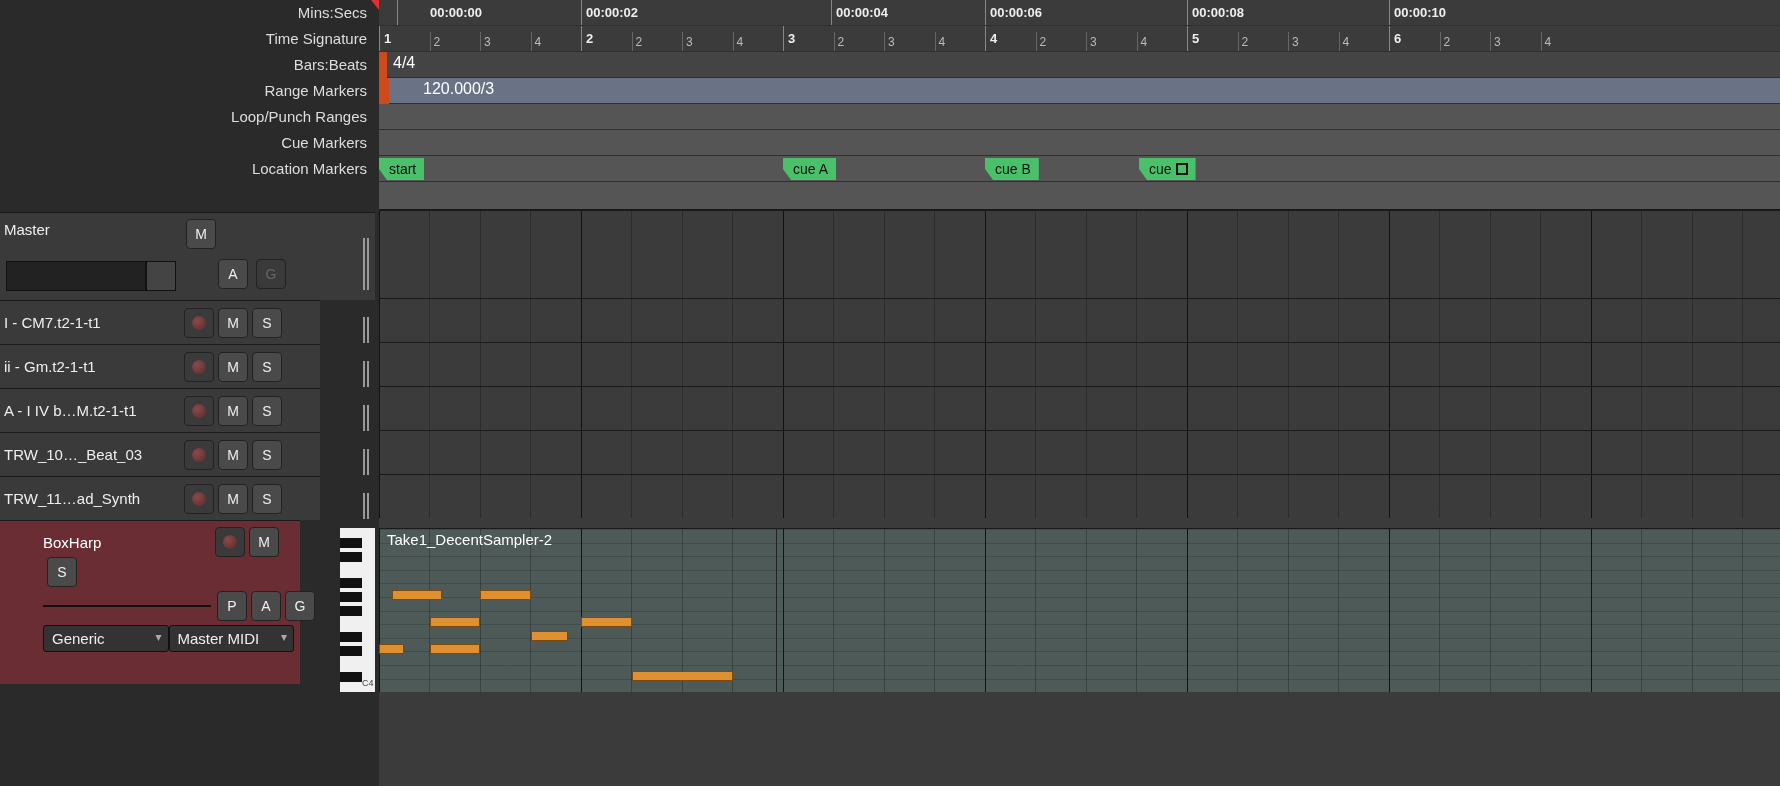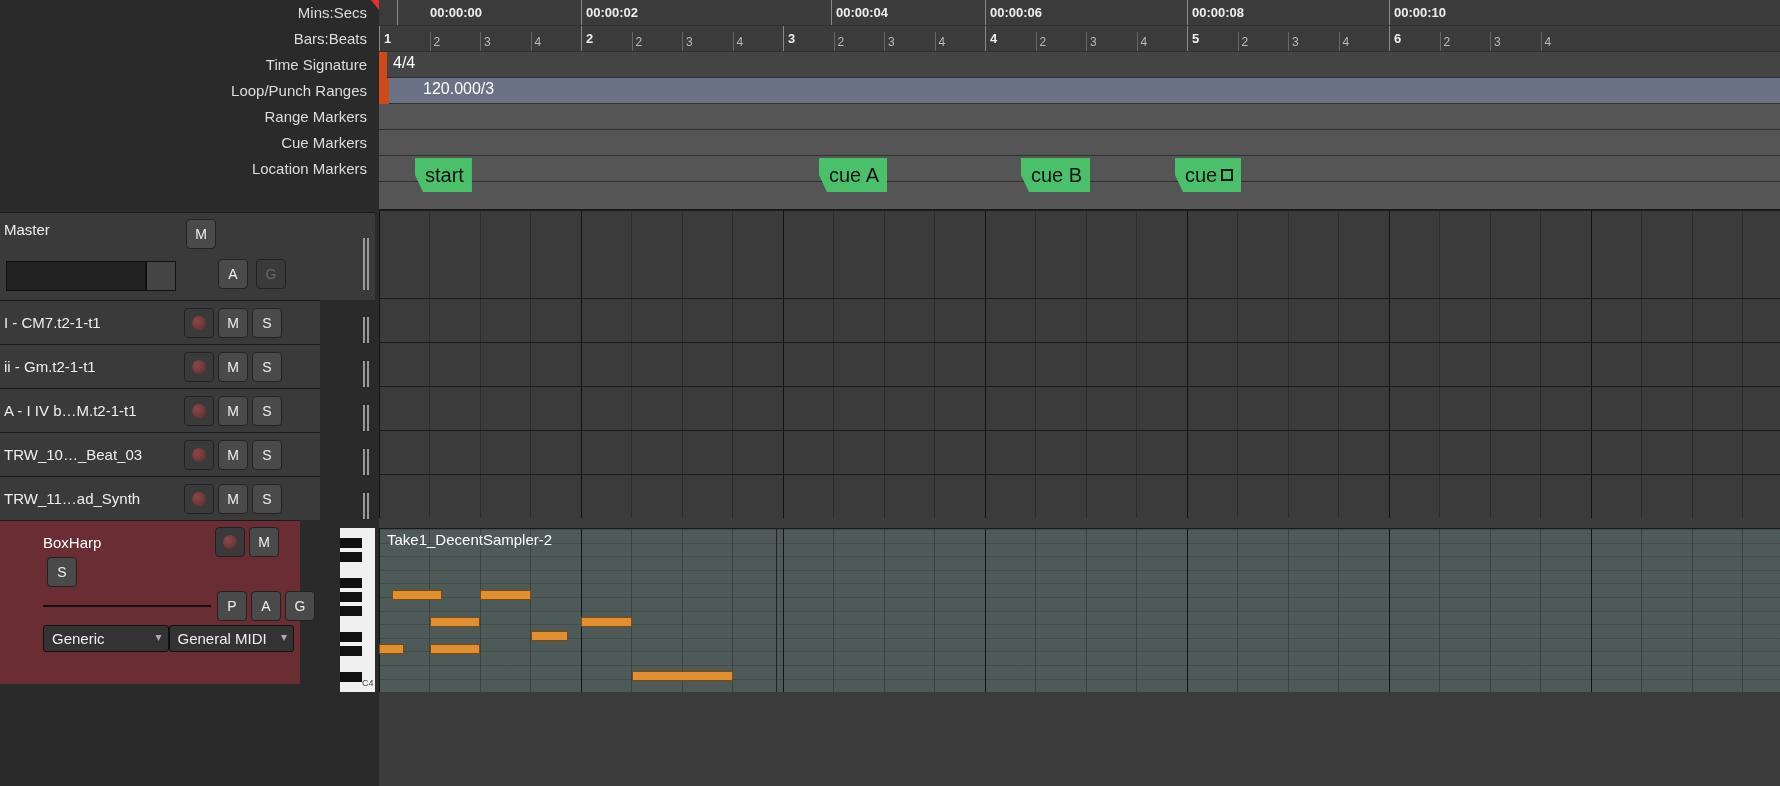--- a/index.html
+++ b/index.html
@@ -215,25 +215,25 @@
   }
   .timesig-row .val {
     position:absolute; left:14px; top:2px; color:#fff; font-size:16px;
   }
   .tempo-row { height:26px; position:relative; background:#6a7285; border-bottom:1px solid #303030;}
   .tempo-row .flag { position:absolute; left:0; top:0; width:10px; height:26px; background:#cf4a1a;}
   .tempo-row .val { position:absolute; left:44px; top:2px; color:#fff; font-size:16px;}
   .empty-ruler { height:26px; background:#555; border-bottom:1px solid #303030;}
   .marker-row { height:26px; position:relative; background:#555; border-bottom:1px solid #303030;}
   .loc-marker {
-    position:absolute; top:2px; height:34px;
-    background:#4bc06a; color:#111; font-size:20px;
+    position:absolute; top:2px; height:22px;
+    background:#4bc06a; color:#111; font-size:14px;
     padding: 2px 8px 2px 10px;
     clip-path: polygon(0 0, 100% 0, 100% 100%, 8px 100%, 0 50%);
-    display:flex; align-items:center; gap:4px;margin-left:36px;
+    display:flex; align-items:center; gap:4px;
   }
   .loc-marker .sq { display:inline-block; width:12px; height:12px; border:2px solid #111;}
 
   .cue-row { height:28px; background:#555; border-bottom:1px solid #1a1a1a;}
 
   
   .lane {
     height:44px;
     border-top:1px solid #1a1a1a;
     position:relative;
@@ -281,24 +281,24 @@
 </style>
 </head>
 <body>
 
 <div class="playhead"></div>
 
 <div class="left-col">
 
   <div class="ruler-labels">
     <div class="ruler-label">Mins:Secs</div>
+    <div class="ruler-label">Time Signature</div>
     <div class="ruler-label">Bars:Beats</div>
-    <div class="ruler-label">Time Signature</div>
+    <div class="ruler-label">Range Markers</div>
     <div class="ruler-label">Loop/Punch Ranges</div>
-    <div class="ruler-label">Range Markers</div>
     <div class="ruler-label">Cue Markers</div>
     <div class="ruler-label">Location Markers</div>
   </div>
 
   <div class="track-header master">
     <span class="name">Master</span>
     <span class="btn">M</span>
     <div class="fader-slot">
       <div class="fader-bg"></div>
       <div class="fader-cap"></div>
@@ -352,21 +352,21 @@
       <div style="flex:0 0 170px; display:flex;">
         <div class="fader-bg" style="flex:0 0 140px;"></div>
         <div class="fader-cap" style="flex:0 0 28px;"></div>
       </div>
       <span class="btn">P</span>
       <span class="btn">A</span>
       <span class="btn">G</span>
     </div>
 
     <div class="select-box">Generic</div>
-    <div class="select-box">General MIDI</div>
+    <div class="select-box">Master MIDI</div>
   </div>
 
 </div>
 
 <div class="gutter">
   <div class="stub" style="height:88px;">
       <span class="bars"></span>
     </div>
   <div class="stub">
       <span class="bars"></span>

